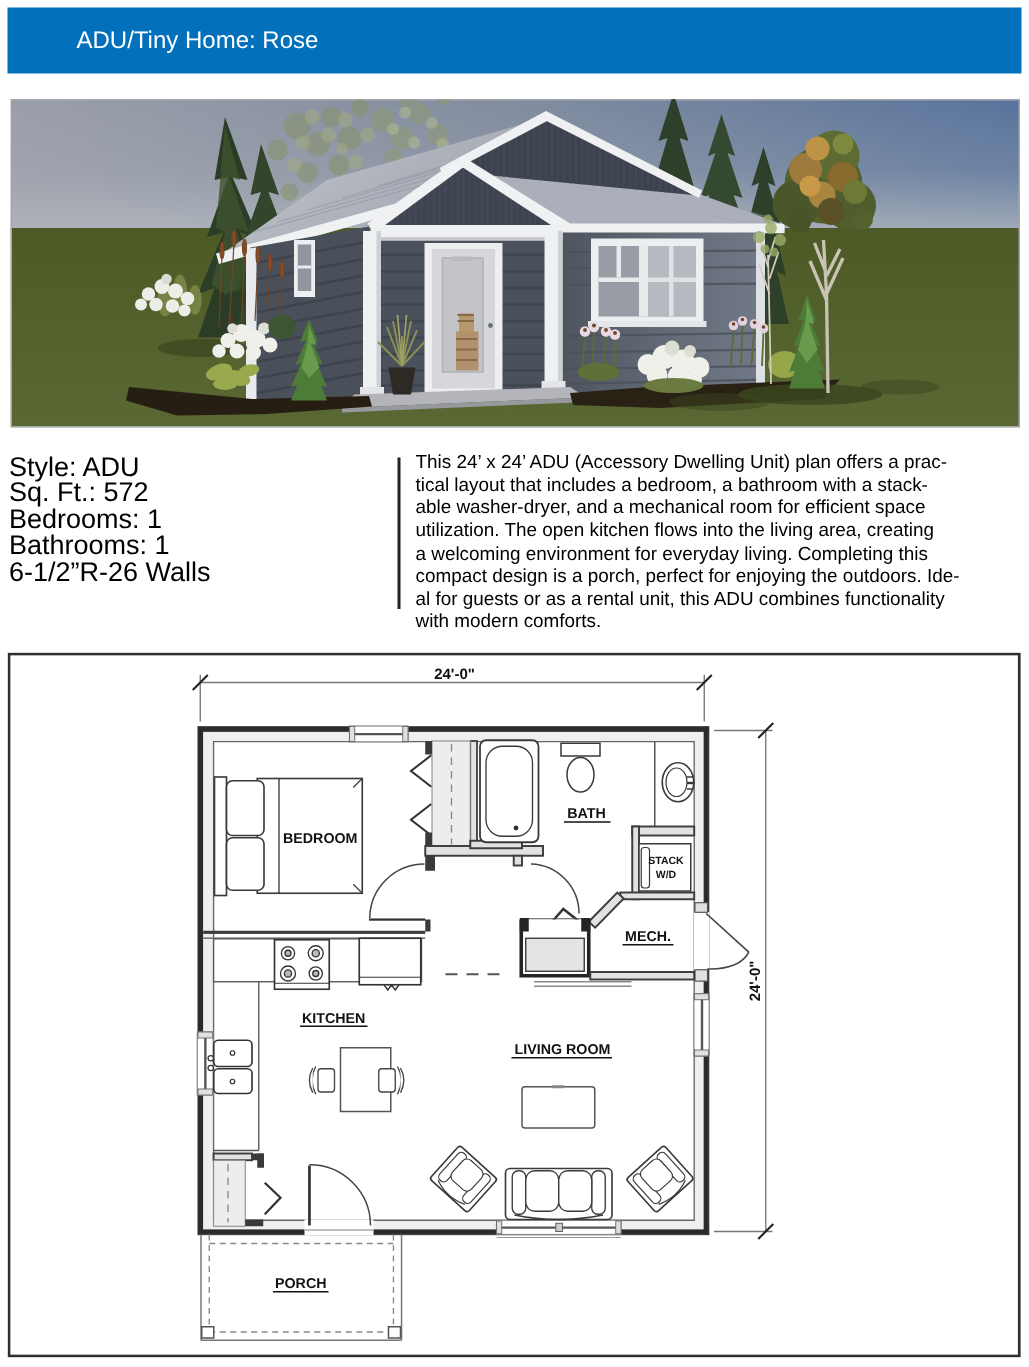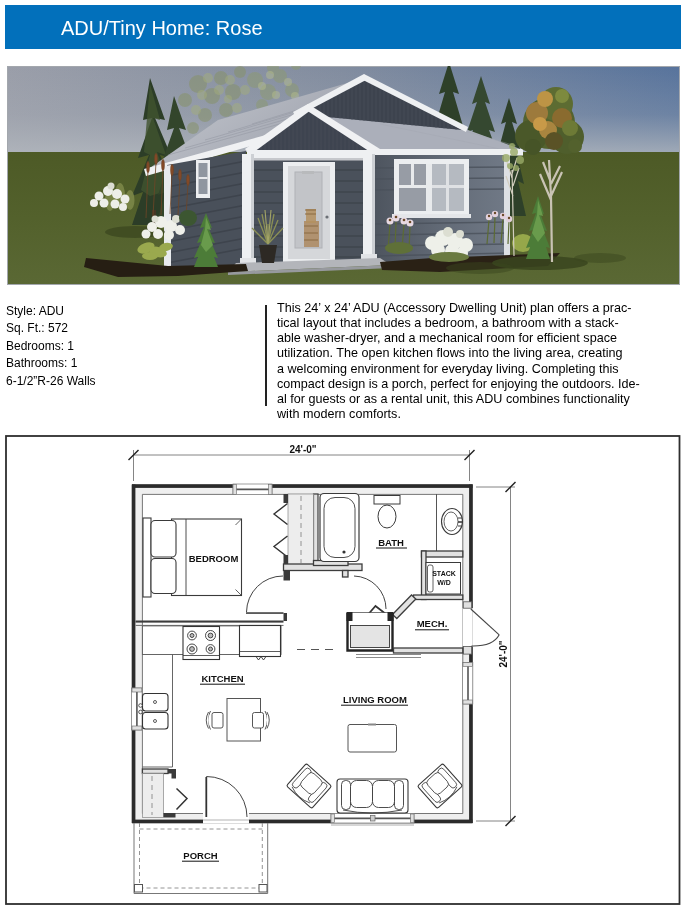--- a/index.html
+++ b/index.html
@@ -4,21 +4,21 @@
 <style>
   html,body{margin:0;padding:0;background:#fff;}
   body{width:686px;height:911px;position:relative;font-family:"Liberation Sans",sans-serif;overflow:hidden;}
   .abs{position:absolute;}
 </style>
 </head>
 <body>
 
 <div class="abs" style="left:5px;top:5px;width:676px;height:44px;background:#0270bb;"></div>
 
-<div class="abs" style="left:61px;top:13px;font-size:20px;line-height:30px;color:#fff;">ADU/Tiny Home: Rose</div>
+<div class="abs" style="left:51px;top:13px;font-size:16px;line-height:30px;color:#fff;">ADU/Tiny Home: Rose</div>
 
 <svg class="abs" style="left:7px;top:66px;" width="673" height="219" viewBox="7 66 673 219">
 <defs>
 <linearGradient id="sky" x1="0" y1="0" x2="1" y2="0">
   <stop offset="0" stop-color="#9a9ea9"></stop>
         <stop offset="0.5" stop-color="#818c9f"></stop>
         <stop offset="1" stop-color="#57739c"></stop>
 </linearGradient>
 <linearGradient id="haze" x1="0" y1="0" x2="0" y2="1">
   <stop offset="0" stop-color="#aeb3ba" stop-opacity="0"></stop>
@@ -349,21 +349,21 @@
   <circle cx="540" cy="124" r="7" fill="#c89a48"></circle>
   <circle cx="554" cy="141" r="9" fill="#5a5226"></circle>
   <circle cx="570" cy="128" r="8" fill="#6d7a36"></circle>
   <circle cx="545" cy="99" r="8" fill="#bd9445"></circle>
   <circle cx="533" cy="147" r="8" fill="#465427"></circle>
   <circle cx="575" cy="146" r="7" fill="#53612d"></circle>
   <circle cx="562" cy="96" r="7" fill="#7d8a3e"></circle>
 </g>
 </svg>
 
-<div class="abs" style="left:6px;top:302.6px;font-size:12px;line-height:17.6px;color:#000;">Style: ADU<br>Sq. Ft.: 572<br>Bedrooms: 1<br>Bathrooms: 1<br>6-1/2”R-26 Walls</div>
+<div class="abs" style="left:6px;top:302.6px;font-size:18px;line-height:17.6px;color:#000;">Style: ADU<br>Sq. Ft.: 572<br>Bedrooms: 1<br>Bathrooms: 1<br>6-1/2”R-26 Walls</div>
 
 <div class="abs" style="left:265px;top:305px;width:1.5px;height:101px;background:#222;"></div>
 
 <div class="abs" style="left:277px;top:301.2px;font-size:12.6px;line-height:15.1px;color:#000;">This 24’ x 24’ ADU (Accessory Dwelling Unit) plan offers a prac-<br>tical layout that includes a bedroom, a bathroom with a stack-<br>able washer-dryer, and a mechanical room for efficient space<br>utilization. The open kitchen flows into the living area, creating<br>a welcoming environment for everyday living. Completing this<br>compact design is a porch, perfect for enjoying the outdoors. Ide-<br>al for guests or as a rental unit, this ADU combines functionality<br>with modern comforts.</div>
 
 <svg class="abs" style="left:5px;top:435px;" width="676" height="470" viewBox="5 435 676 470">
 
 <rect x="6" y="436" width="673.5" height="468" fill="#fff" stroke="#2e2e2e" stroke-width="1.8"></rect>
 <g font-family="Liberation Sans, sans-serif">
 

